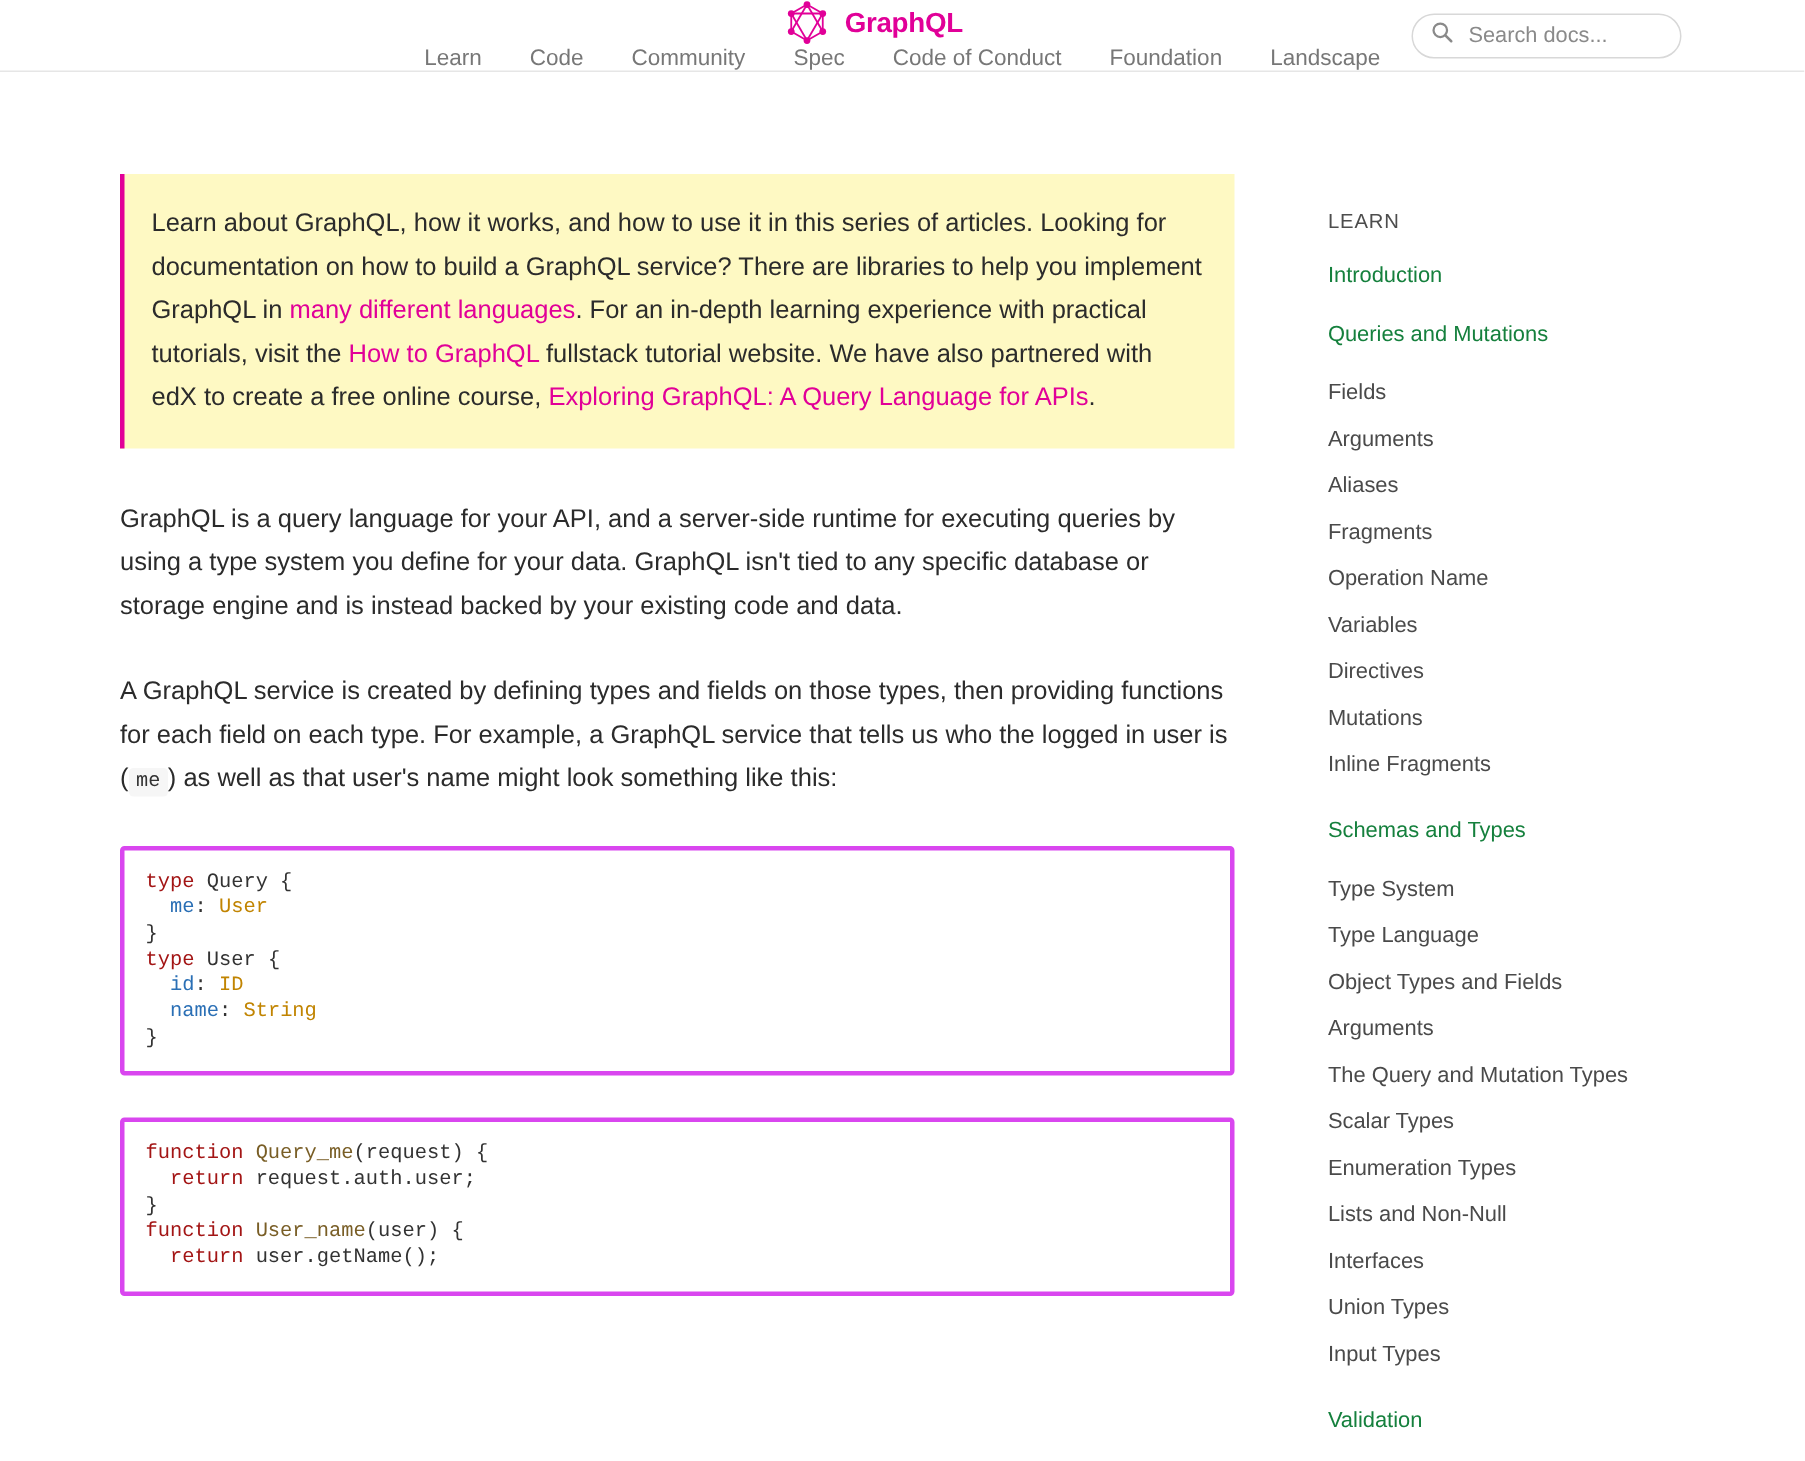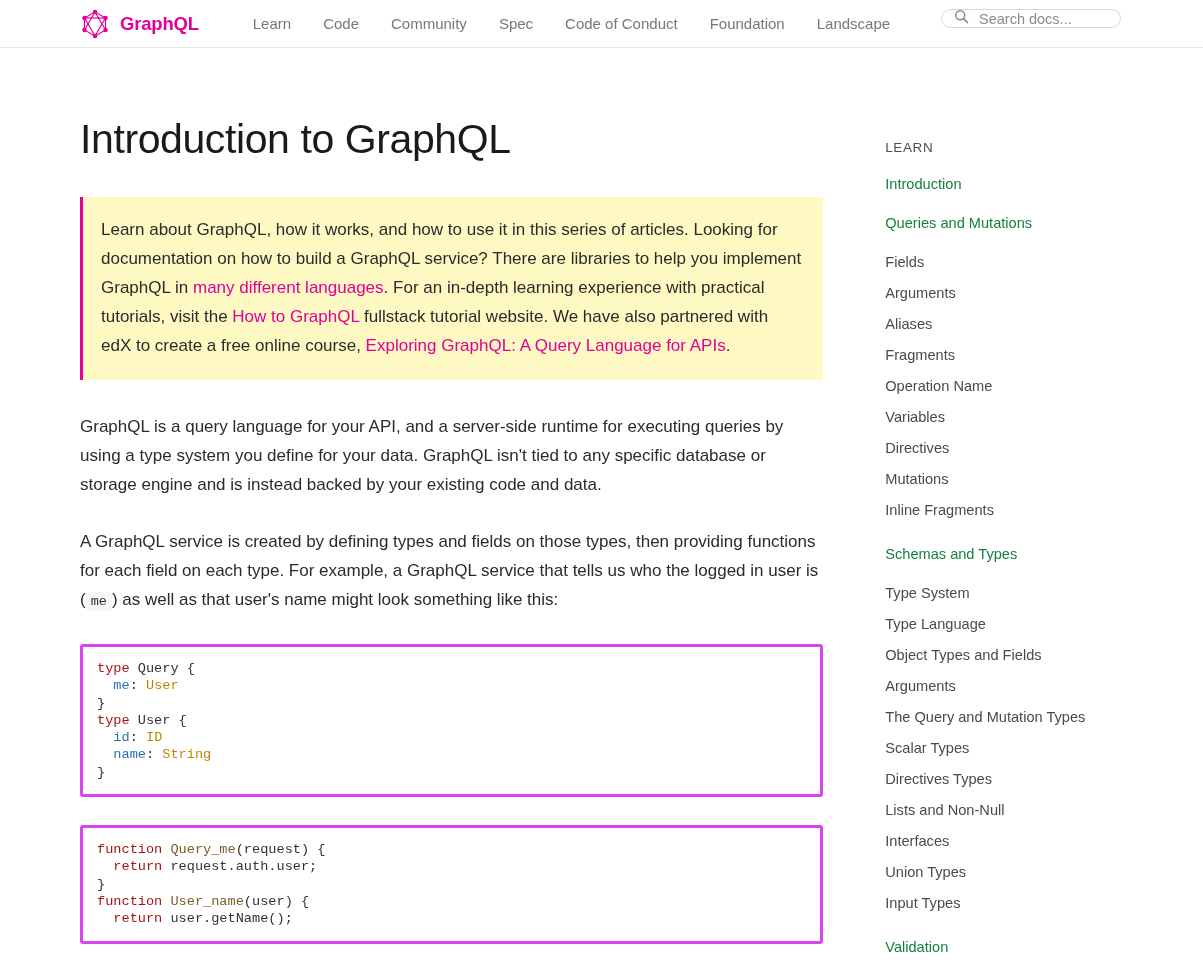--- a/index.html
+++ b/index.html
@@ -15,20 +15,21 @@
   
   .header {
     height: 48px;
     width: 100%;
     border-bottom: 1px solid #e6e6e6;
     display: flex;
     align-items: center;
     padding: 0 80px 0 80px;
     background: #fff;
     position: relative;
+    flex-direction: column;
   }
   .brand {
     display: flex;
     align-items: center;
     gap: 10px;
     margin-right: 38px;
   }
   .brand-logo { width: 30px; height: 30px; display: block; }
   .brand-name {
     color: #e10098;
@@ -45,21 +46,21 @@
     color: #777777;
     font-size: 15px;
     padding: 0 16px;
     white-space: nowrap;
   }
   .search-box {
     position: absolute;
     right: 82px;
     top: 9px;
     width: 180px;
-    height: 19px;
+    height: 30px;
     border: 1px solid #d8d8d8;
     border-radius: 15px;
     display: flex;
     align-items: center;
     padding: 4px 12px;
     background: #fff;
   }
   .search-icon { margin-right: 8px; display: block; }
   .search-input {
     border: none;
@@ -210,21 +211,20 @@
         <line x1="10.2" y1="10.2" x2="14.4" y2="14.4" stroke="#8a8a8a" stroke-width="1.8" stroke-linecap="round"></line>
       </svg>
     </span>
     <input class="search-input" type="text" placeholder="Search docs..." style="">
   </div>
 </div>
 
 <div class="page">
 
   <main class="content">
-    <h1>Introduction to GraphQL</h1>
 
     <div class="callout">
       <span>Learn about GraphQL, how it works, and how to use it in this series of articles. Looking for documentation on how to build a GraphQL service? There are libraries to help you implement GraphQL in </span><a class="pink-link" href="#">many different languages</a><span>. For an in-depth learning experience with practical tutorials, visit the </span><a class="pink-link" href="#">How to GraphQL</a><span> fullstack tutorial website. We have also partnered with edX to create a free online course, </span><a class="pink-link" href="#">Exploring GraphQL: A Query Language for APIs</a><span>.</span>
     </div>
 
     <p class="body">GraphQL is a query language for your API, and a server-side runtime for executing queries by using a type system you define for your data. GraphQL isn't tied to any specific database or storage engine and is instead backed by your existing code and data.</p>
 
     <p class="body"><span>A GraphQL service is created by defining types and fields on those types, then providing functions for each field on each type. For example, a GraphQL service that tells us who the logged in user is (</span><code class="inline">me</code><span>) as well as that user's name might look something like this:</span></p>
 
     <pre class="codeblock"><span class="k">type</span><span class="pl"> Query {</span>
@@ -264,21 +264,21 @@
     </div>
 
     <a class="side-link side-gap-top" href="#">Schemas and Types</a>
     <div class="side-group">
       <a class="side-sub" href="#">Type System</a>
       <a class="side-sub" href="#">Type Language</a>
       <a class="side-sub" href="#">Object Types and Fields</a>
       <a class="side-sub" href="#">Arguments</a>
       <a class="side-sub" href="#">The Query and Mutation Types</a>
       <a class="side-sub" href="#">Scalar Types</a>
-      <a class="side-sub" href="#">Directives Types</a>
+      <a class="side-sub" href="#">Enumeration Types</a>
       <a class="side-sub" href="#">Lists and Non-Null</a>
       <a class="side-sub" href="#">Interfaces</a>
       <a class="side-sub" href="#">Union Types</a>
       <a class="side-sub" href="#">Input Types</a>
     </div>
 
     <a class="side-link side-gap-top" href="#">Validation</a>
 
   </aside>
 

